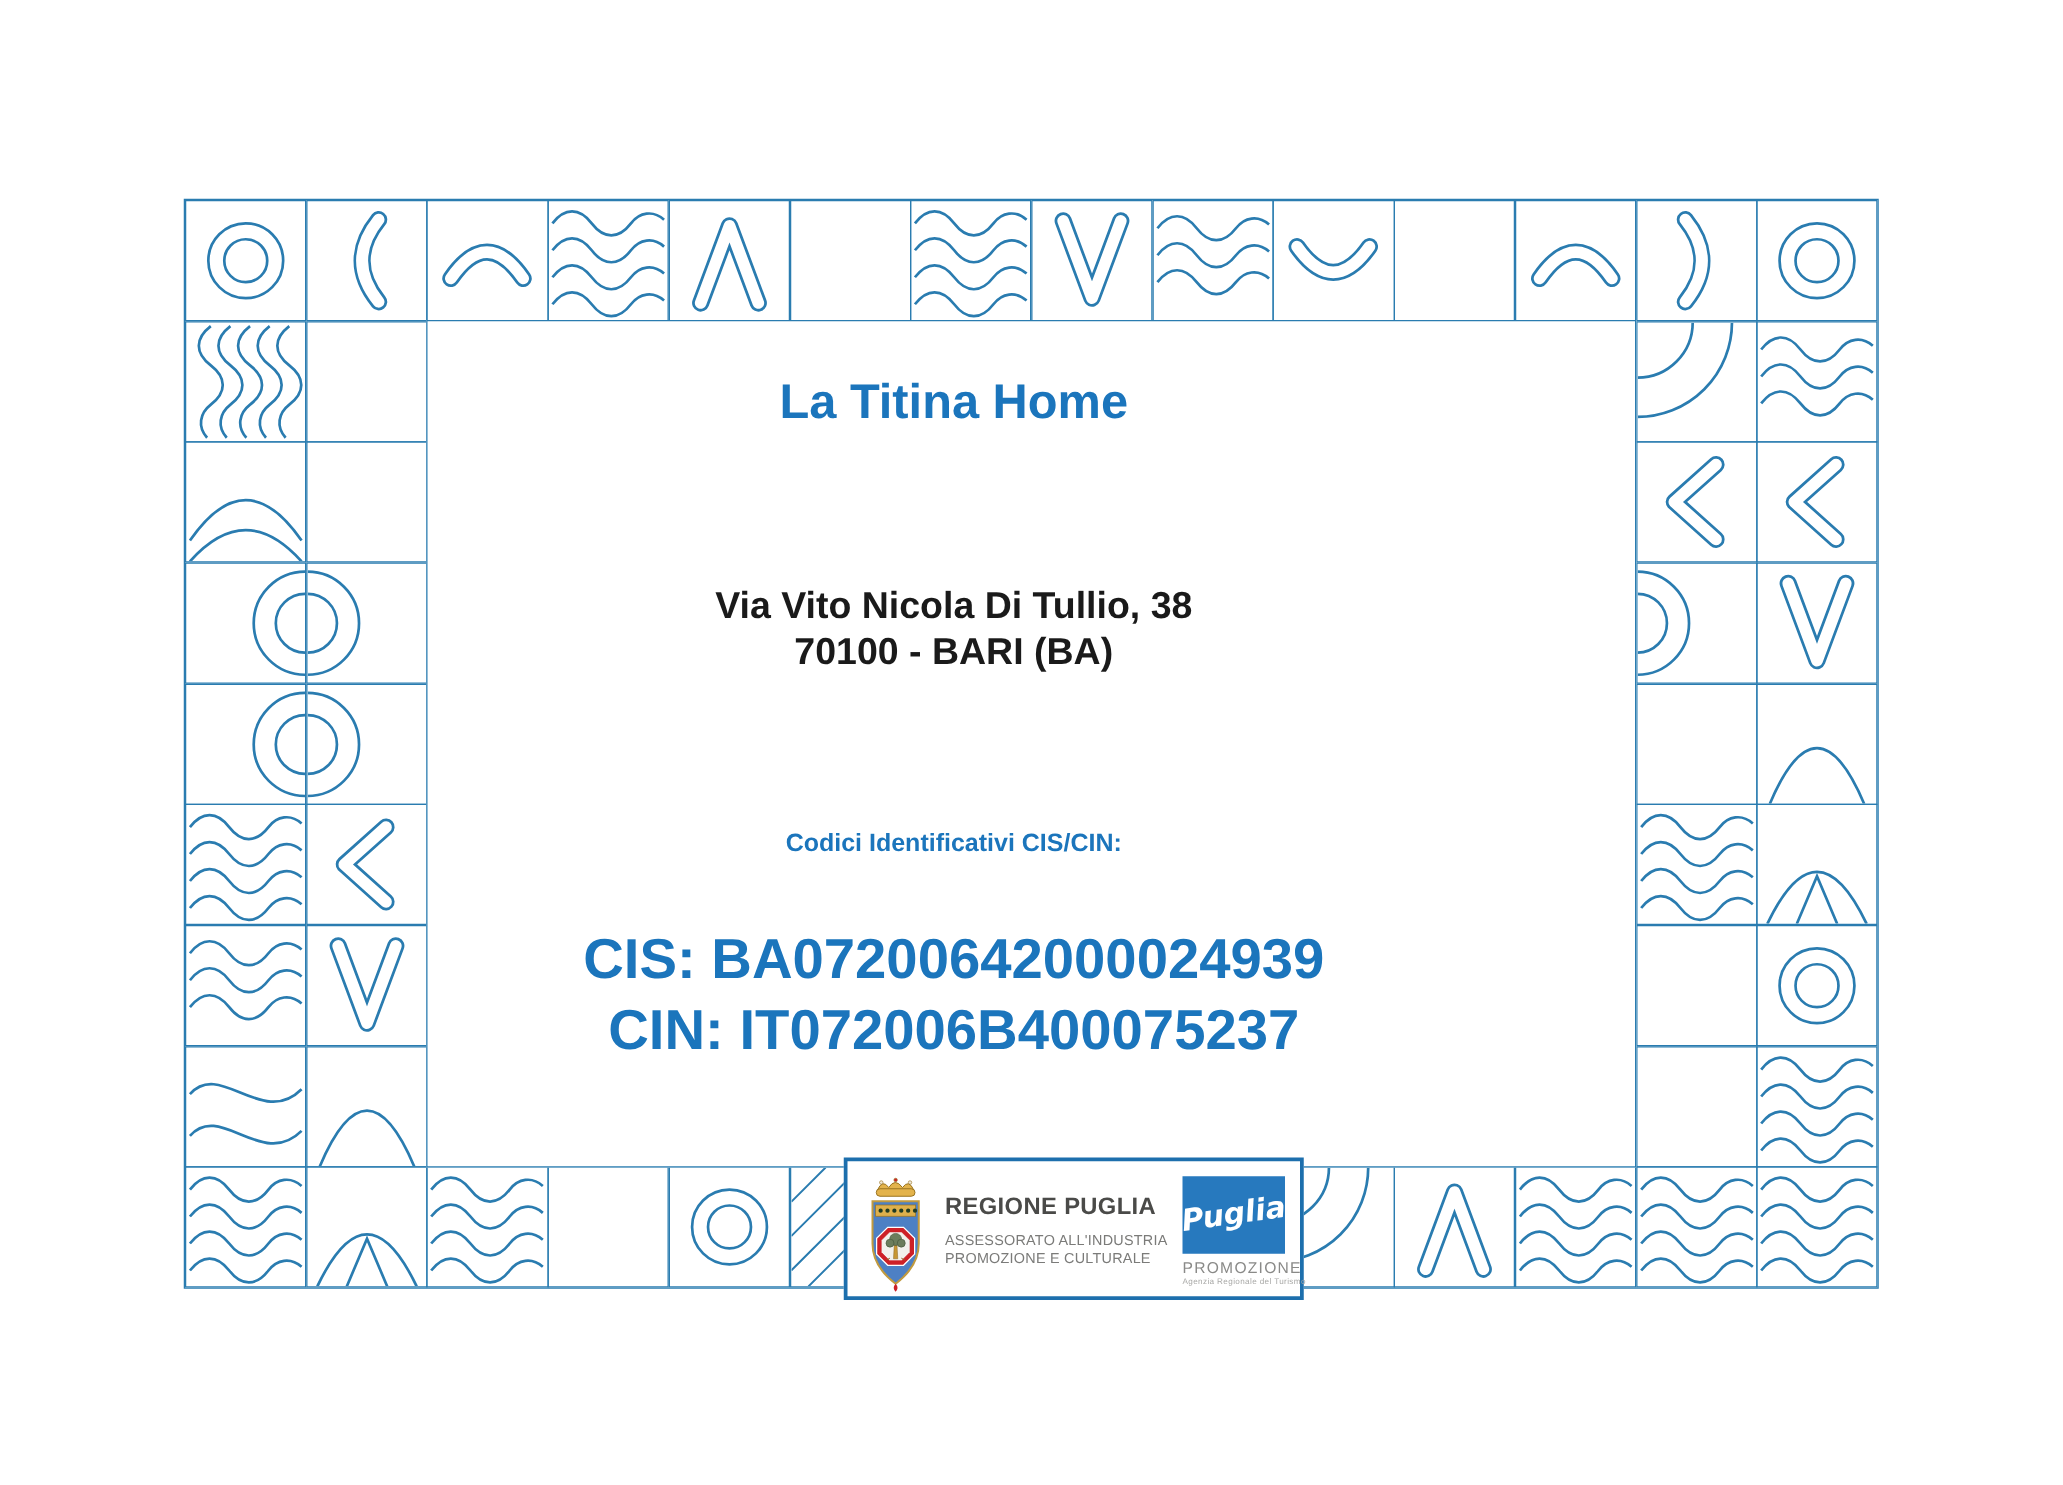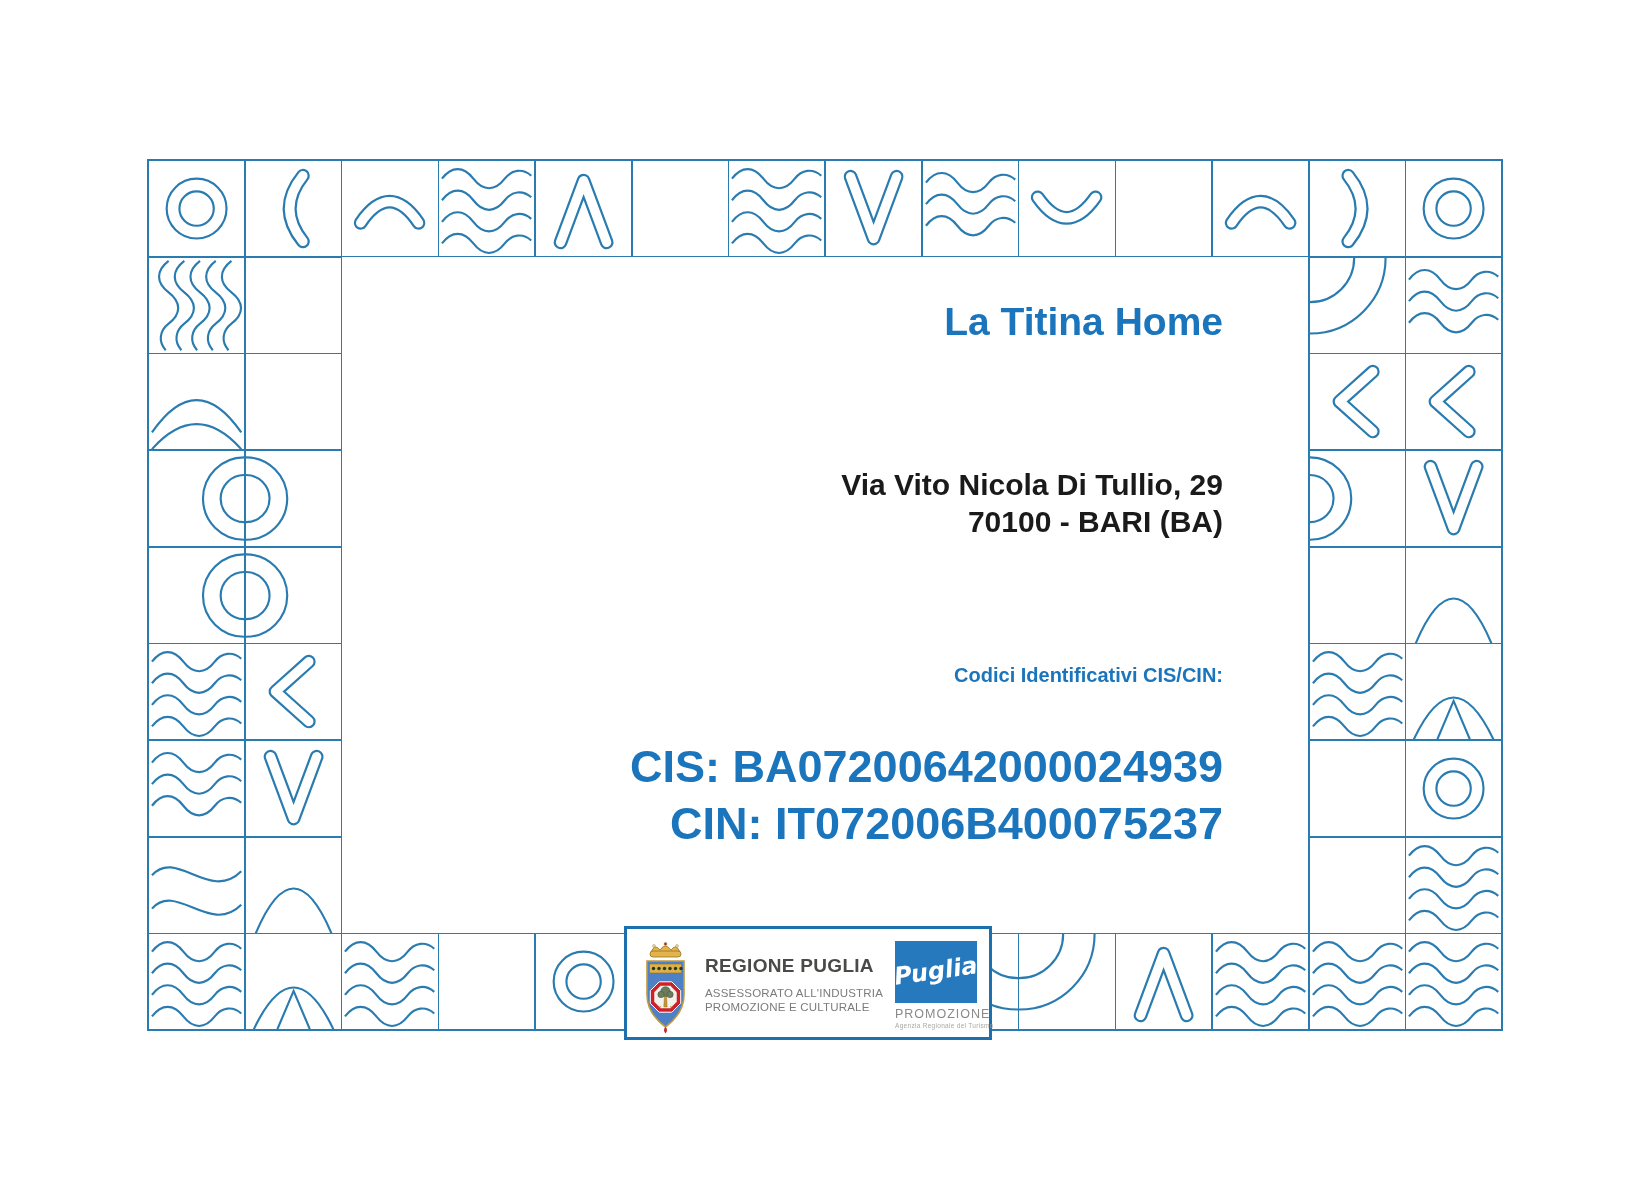--- a/index.html
+++ b/index.html
@@ -29,22 +29,22 @@
     position:absolute;box-sizing:border-box;border:1px solid var(--line);
     background:#ffffff;
   }
   
   .p2{fill:none;stroke:var(--line);stroke-width:2.2;}
   .p1{fill:none;stroke:var(--line);stroke-width:1.6;}
   .o{fill:none;stroke:var(--line);stroke-width:14;stroke-linecap:round;stroke-linejoin:round;}
   .i{fill:none;stroke:#ffffff;stroke-width:9.5;stroke-linecap:round;stroke-linejoin:round;}
 
   .content{
-    position:absolute;left:341px;top:256px;width:882px;height:678px;
-    text-align:right;color:#1a1a1a;
+    position:absolute;left:322px;top:256px;width:882px;height:678px;
+    text-align:center;color:#1a1a1a;
   }
   .title{
     position:absolute;left:0;top:44px;width:100%;
     font-size:39px;font-weight:bold;color:var(--text-blue);
   }
   .subtitle{
     position:absolute;left:0;top:146px;width:100%;
     font-size:28px;font-weight:normal;
   }
   .address{
@@ -54,21 +54,21 @@
   .codes-label{
     position:absolute;left:0;top:408px;width:100%;
     font-size:20px;font-weight:bold;color:var(--text-blue);
   }
   .codes{
     position:absolute;left:0;top:482px;width:100%;
     font-size:45px;font-weight:bold;color:var(--text-blue);line-height:57px;
   }
 
   .logo-box{
-    position:absolute;left:624px;top:926px;width:368px;height:114px;
+    position:absolute;left:675px;top:926px;width:368px;height:114px;
     box-sizing:border-box;border:3px solid var(--box-border);background:#ffffff;
     z-index:5;
   }
   .crest{position:absolute;left:15px;top:11px;width:47px;height:94px;}
   .regione{position:absolute;left:78px;top:26px;text-align:left;}
   .regione .name{
     font-size:19px;font-weight:bold;color:var(--text-dark);letter-spacing:.3px;
   }
   .regione .dept{
     margin-top:9px;font-size:11.5px;color:var(--text-gray);line-height:14px;letter-spacing:.2px;
@@ -425,21 +425,21 @@
         <use href="#pat-waves4"></use>
       </svg>
     </div>
   </div>
 
 <div class="inner-line" style="left:340.7px;top:255.9px;width:968.6px;height:678.2px;"></div>
 
 <div class="content">
   <div class="title">La Titina Home</div>
   <div class="address">
-    <div>Via Vito Nicola Di Tullio, 29</div>
+    <div>Via Vito Nicola Di Tullio, 38</div>
     <div>70100 - BARI (BA)</div>
   </div>
   <div class="codes-label">Codici Identificativi CIS/CIN:</div>
   <div class="codes">
     <div>CIS: BA07200642000024939</div>
     <div>CIN: IT072006B400075237</div>
   </div>
 </div>
 
 <div class="logo-box">

